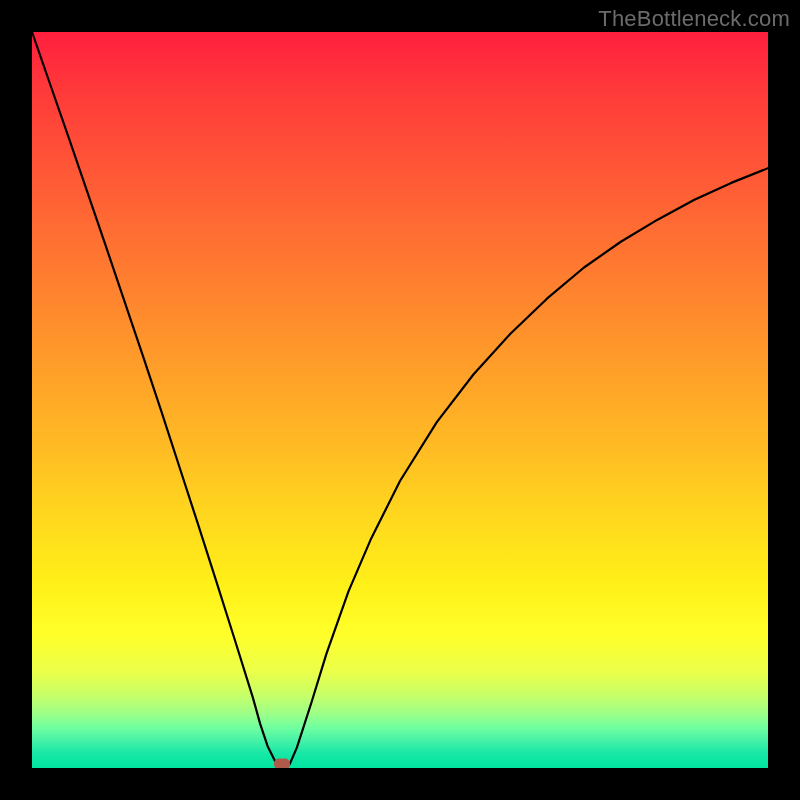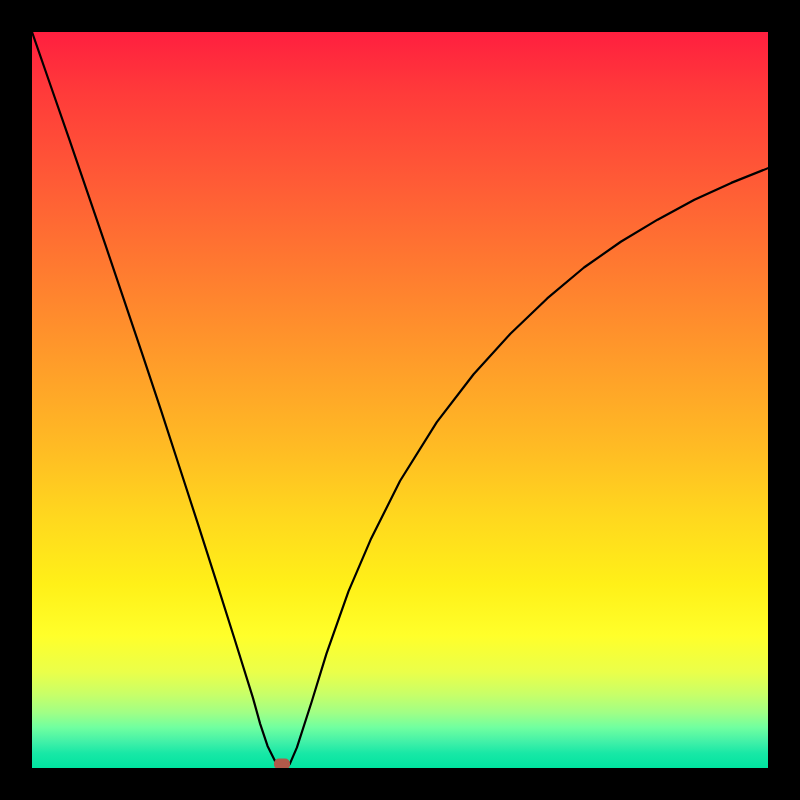--- a/index.html
+++ b/index.html
@@ -77,20 +77,21 @@
     height: 11px;
     border-radius: 5px / 5px;
     z-index: 12;
     transform: translate(-50%, -50%);
   }
 </style>
 </head>
 <body>
 
 <div class="frame">
+  <div class="watermark">TheBottleneck.com</div>
   <div class="plot">
     <div class="gradient"></div>
     <svg class="curve" viewBox="0 0 736 736" preserveAspectRatio="none">
       <path id="curve-path" d="M0.00 0.00 L18.40 52.99 L36.80 105.98 L55.20 159.71 L73.60 213.44 L92.00 267.90 L110.40 322.37 L128.80 377.57 L147.20 434.24 L165.60 490.91 L184.00 548.32 L202.40 606.46 L220.80 665.34 L228.16 691.84 L235.52 713.92 L242.88 728.64 L250.24 736.00 L257.60 732.32 L264.96 715.39 L279.68 669.76 L294.40 621.92 L316.48 559.36 L338.56 507.84 L368.00 448.96 L404.80 390.08 L441.60 342.24 L478.40 301.76 L515.20 266.43 L552.00 235.52 L588.80 209.76 L625.60 187.68 L662.40 167.81 L699.20 150.88 L736.00 136.16" fill="none" stroke-width="2.2" stroke-linejoin="round" stroke-linecap="round" stroke="#000000"></path>
     </svg>
     <div class="marker" id="min-marker" style="left: 250.24px; top: 732px; background: rgb(176, 90, 74);"></div>
   </div>
 </div>
 
 </body></html>

